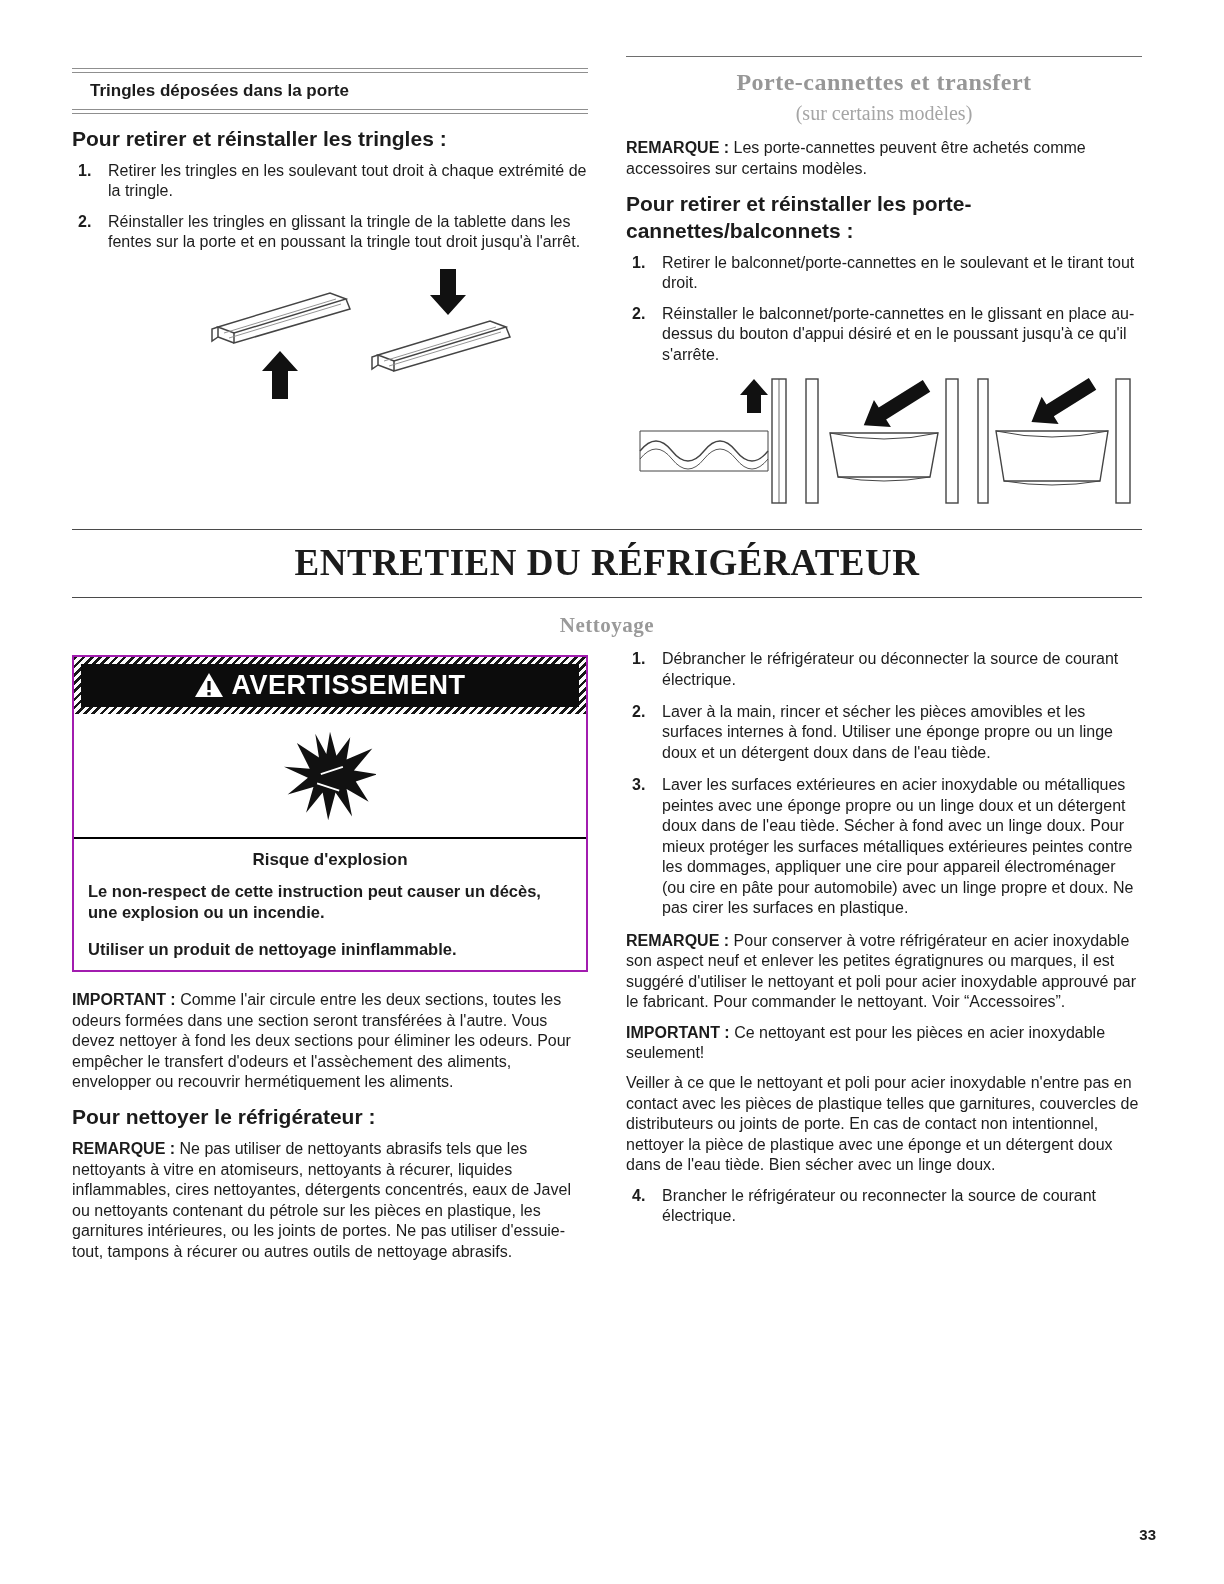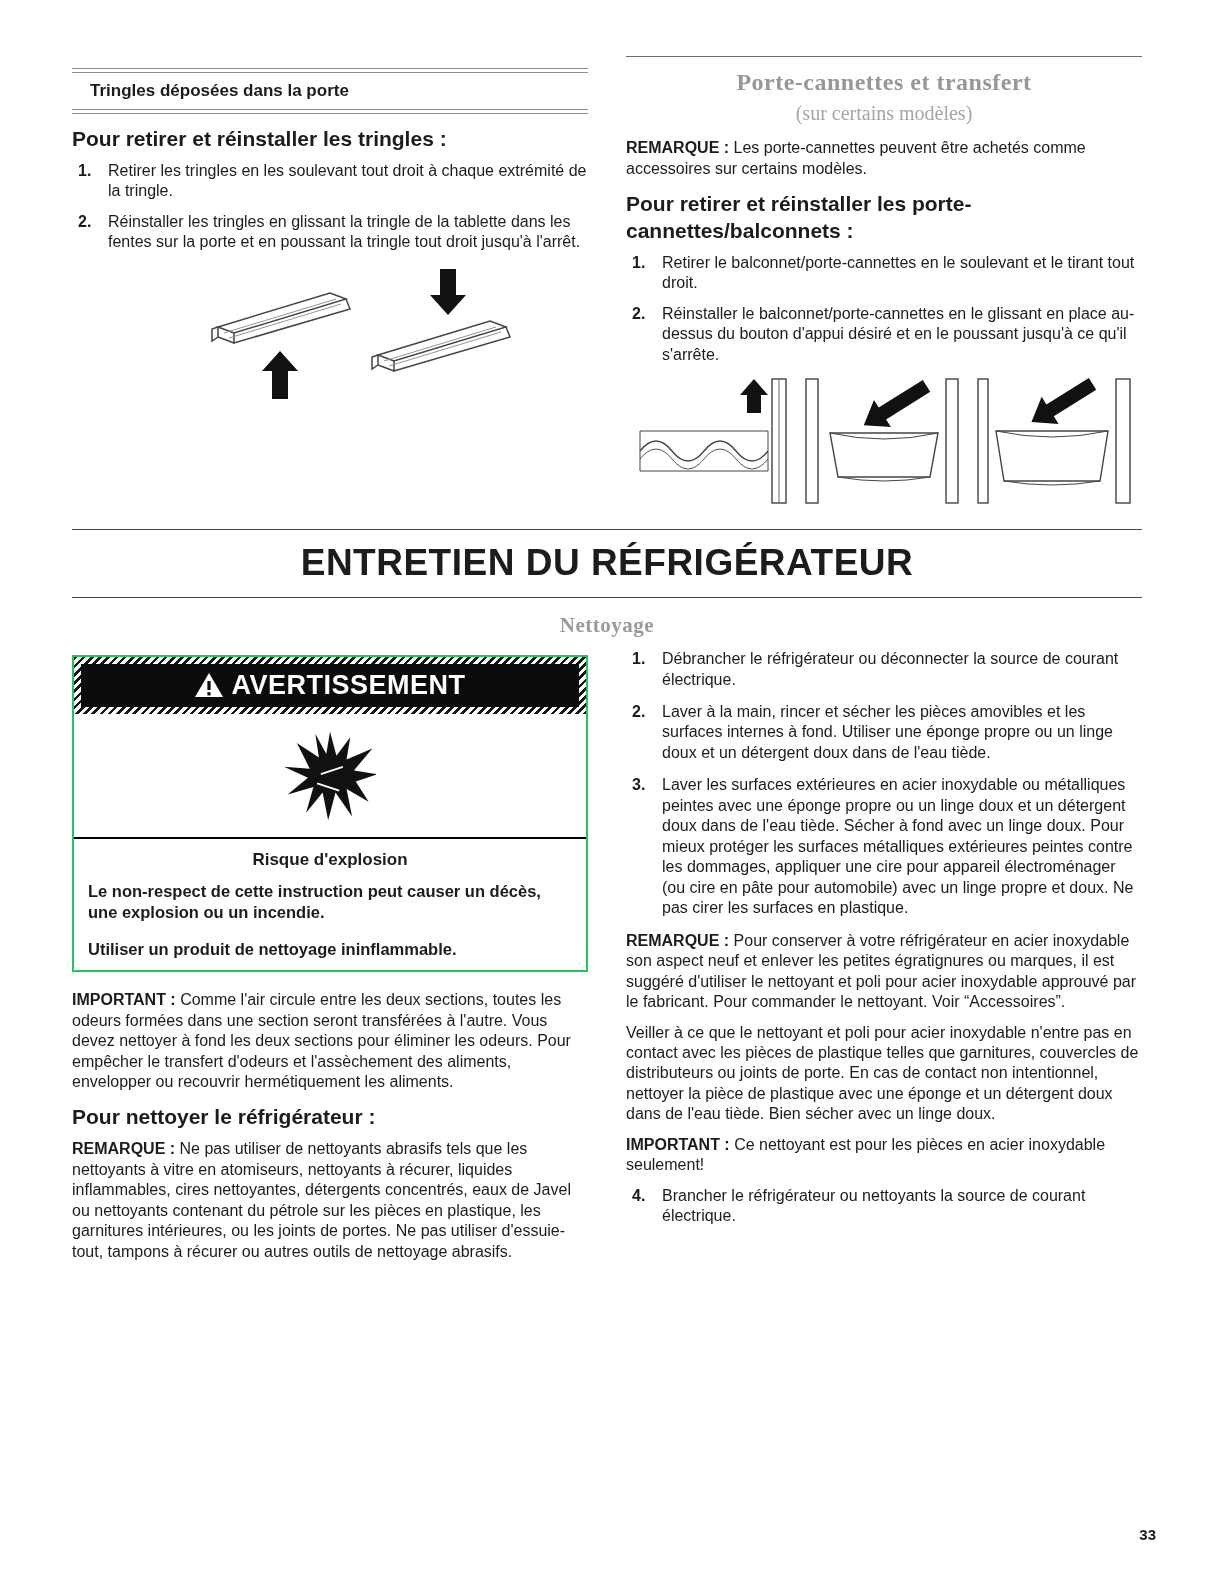--- a/index.html
+++ b/index.html
@@ -29,26 +29,26 @@
   .gray-title { font-family:"Liberation Serif", serif; font-weight:bold; color:#979797;
                 text-align:center; font-size:24px; margin-top:10px; letter-spacing:0.5px; }
   .gray-sub { font-family:"Liberation Serif", serif; color:#a5a5a5; text-align:center;
               font-size:20px; margin:3px 0 12px; }
 
   .illus { text-align:center; margin-top:8px; }
   .illus-left { padding-left:70px; }
 
   .main-title-block { margin-top:16px; }
   .title-rule { border-top:1px solid #4a4a4a; height:0; }
-  .main-title { font-family:Liberation Sans, sans-serif; font-weight:bold; text-align:center;
+  .main-title { font-family:Liberation Serif, serif; font-weight:bold; text-align:center;
                 font-size:37px; margin:9px 0 11px; letter-spacing:0.5px; }
   .nettoyage { font-family:"Liberation Serif", serif; font-weight:bold; color:#9a9a9a;
                text-align:center; font-size:21px; margin:14px 0 10px; letter-spacing:0.5px; }
 
-  .warnbox { border:2px solid #22c55e; margin:6px 0 18px; background:#fff; }
+  .warnbox { border:2px solid #a21caf; margin:6px 0 18px; background:#fff; }
   .warn-hatch { padding:7px; background:repeating-linear-gradient(135deg,#161616 0 2.6px,#fbfbfb 2.6px 5.8px); }
   .warn-band { background:#0c0c0c; color:#fff; text-align:center; font-weight:bold;
                font-size:27px; letter-spacing:0.5px; padding:4px 0;
                display:flex; align-items:center; justify-content:center; gap:7px; }
   .warn-icon-area { padding:16px 0 10px; text-align:center; }
   .warn-divider { border-top:2px solid #000; height:0; }
   .warn-risk { text-align:center; font-weight:bold; font-size:17px; margin:10px 0; }
   .warn-text { font-weight:bold; font-size:16.5px; margin:0 14px 10px; }
   .warnbox .last { padding-bottom:6px; }
 
@@ -214,25 +214,25 @@
         <span class="step-text">Laver à la main, rincer et sécher les pièces amovibles et les surfaces internes à fond. Utiliser une éponge propre ou un linge doux et un détergent doux dans de l'eau tiède.</span>
       </div>
 
       <div class="step" style="margin-bottom:12px;">
         <span class="step-num">3.</span>
         <span class="step-text">Laver les surfaces extérieures en acier inoxydable ou métalliques peintes avec une éponge propre ou un linge doux et un détergent doux dans de l'eau tiède. Sécher à fond avec un linge doux. Pour mieux protéger les surfaces métalliques extérieures peintes contre les dommages, appliquer une cire pour appareil électroménager (ou cire en pâte pour automobile) avec un linge propre et doux. Ne pas cirer les surfaces en plastique.</span>
       </div>
 
       <p class="body sub-para"><b>REMARQUE :</b><span> Pour conserver à votre réfrigérateur en acier inoxydable son aspect neuf et enlever les petites égratignures ou marques, il est suggéré d'utiliser le nettoyant et poli pour acier inoxydable approuvé par le fabricant. Pour commander le nettoyant. Voir “Accessoires”.</span></p>
 
+      <p class="body sub-para"><b>IMPORTANT :</b><span> Ce nettoyant est pour les pièces en acier inoxydable seulement!</span></p>
+
       <p class="body sub-para">Veiller à ce que le nettoyant et poli pour acier inoxydable n'entre pas en contact avec les pièces de plastique telles que garnitures, couvercles de distributeurs ou joints de porte. En cas de contact non intentionnel, nettoyer la pièce de plastique avec une éponge et un détergent doux dans de l'eau tiède. Bien sécher avec un linge doux.</p>
 
-      <p class="body sub-para"><b>IMPORTANT :</b><span> Ce nettoyant est pour les pièces en acier inoxydable seulement!</span></p>
-
       <div class="step">
         <span class="step-num">4.</span>
-        <span class="step-text">Brancher le réfrigérateur ou nettoyants la source de courant électrique.</span>
+        <span class="step-text">Brancher le réfrigérateur ou reconnecter la source de courant électrique.</span>
       </div>
     </div>
   </div>
 </div>
 
 <div class="pageno">33</div>
 
 </body></html>

